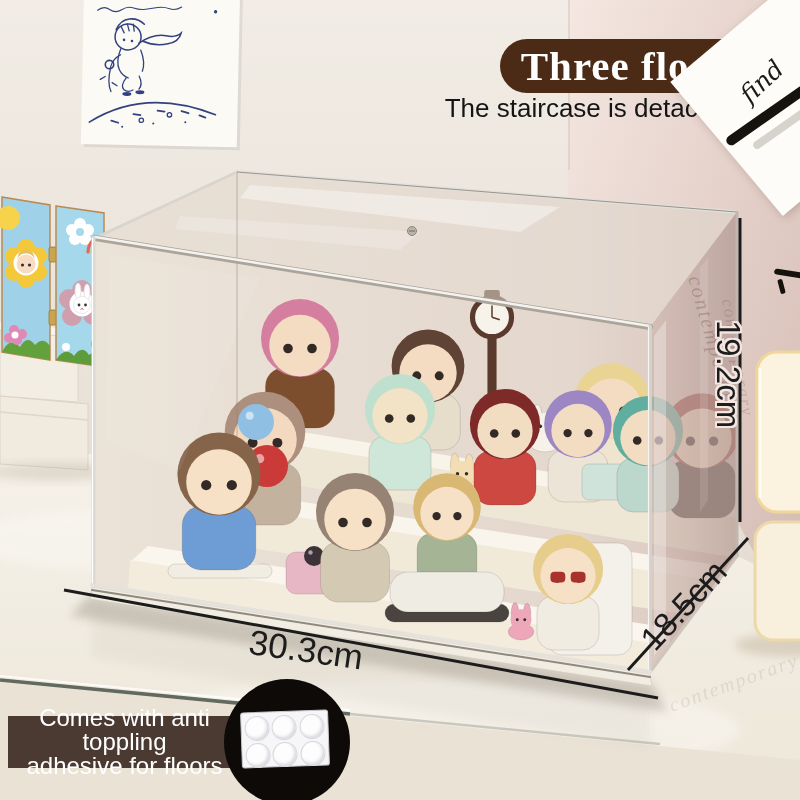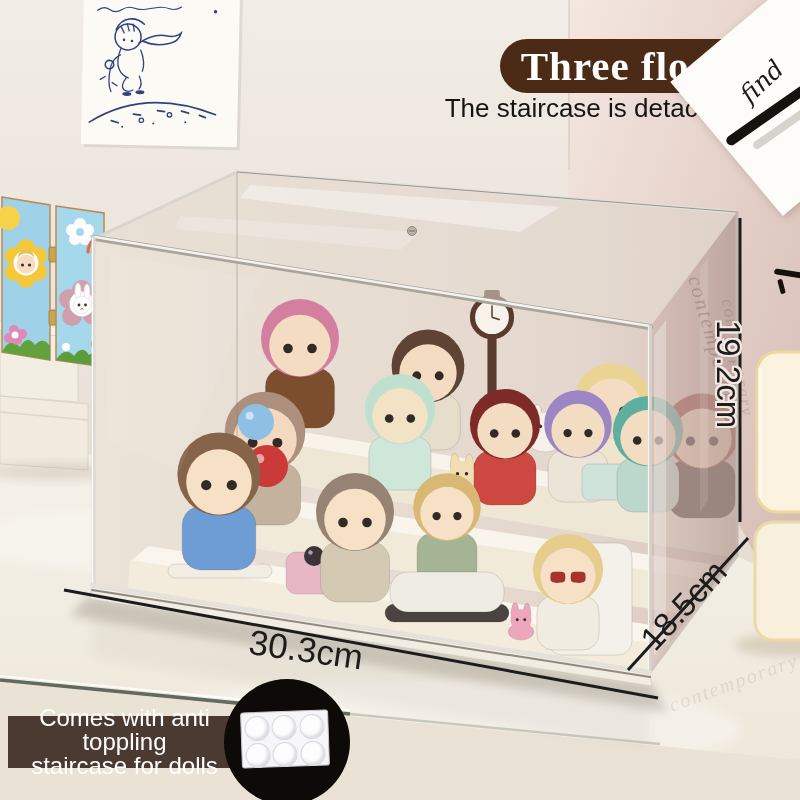--- a/index.html
+++ b/index.html
@@ -446,21 +446,21 @@
 <div class="find-card">
   <div class="find-word">find</div>
   <div class="mark-a"></div>
   <div class="mark-b"></div>
 </div>
 <div class="pen-mark"></div>
 <div class="pen-tick"></div>
 
 <div class="banner">
   <span>Comes with anti toppling</span>
-  <span>staircase for dolls</span>
+  <span>adhesive for floors</span>
 </div>
 <div class="pad-circle">
   <div class="pad">
     <div class="dot"></div>
     <div class="dot"></div>
     <div class="dot"></div>
     <div class="dot"></div>
     <div class="dot"></div>
     <div class="dot"></div>
   </div>

